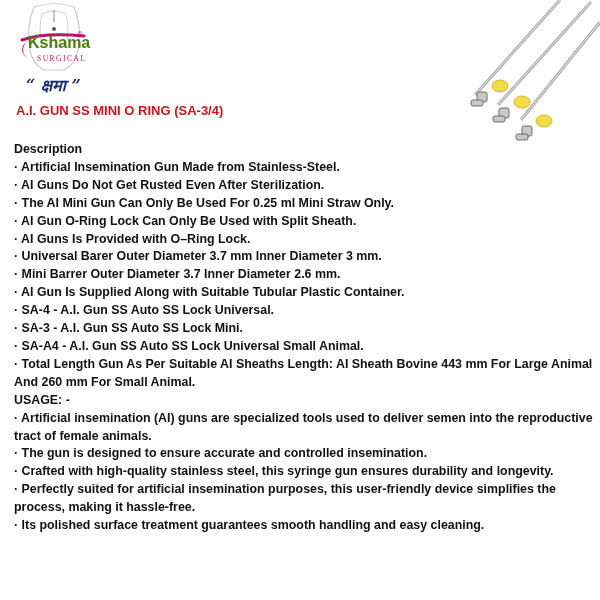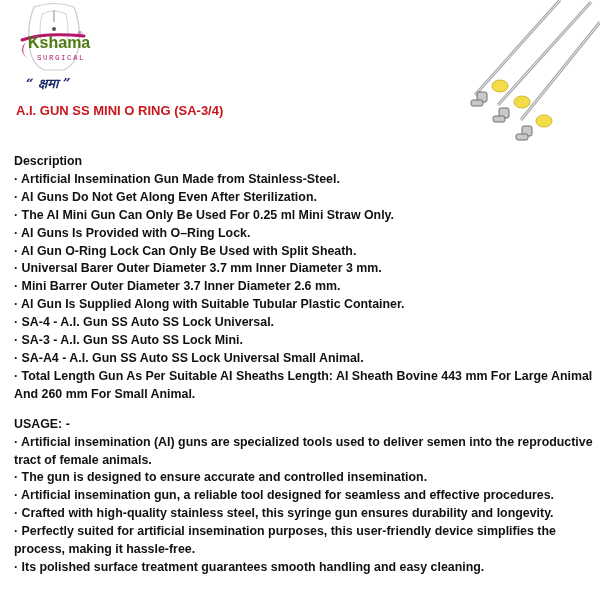--- a/index.html
+++ b/index.html
@@ -10,42 +10,42 @@
   .logo {
     position: absolute; left: 4px; top: 2px; width: 110px; height: 92px;
   }
   .logo svg { position: absolute; left: 0; top: 0; }
   .logo-name {
     position: absolute; left: 24px; top: 32px; font-weight: bold; font-size: 16px;
     color: #4d7c0f; letter-spacing: 0px; font-family: "Liberation Sans", sans-serif;
   }
   .logo-sub {
     position: absolute; left: 33px; top: 52px; font-size: 7.5px; letter-spacing: 1.5px;
-    color: #b5176b; font-family: Liberation Mono, monospace;
+    color: #b5176b; font-family: Liberation Serif, serif;
   }
   .logo-reg {
     position: absolute; left: 73px; top: 28px; font-size: 8px; color: #b5176b;
   }
   .logo-tagline {
-    position: absolute; left: 22px; top: 72px; font-size: 13px; color: #1d2b6b; font-weight: bold;
+    position: absolute; left: 22px; top: 72px; font-size: 16px; color: #1d2b6b; font-weight: bold;
     font-style: italic; font-family: "DejaVu Serif", serif;
   }
   .title {
     position: absolute; left: 16px; top: 103px; font-size: 13px; font-weight: bold;
     color: #c8161d; letter-spacing: 0px; text-align: right;
   }
   .product-img {
     position: absolute; left: 433px; top: 0; width: 167px; height: 156px; background: #ffffff;
   }
   .content {
     position: absolute; left: 14px; top: 141px; width: 580px;
     font-size: 12.4px; line-height: 17.9px; color: #111111; font-weight: bold;
     font-family: "Liberation Sans", sans-serif;
   }
-  .content .heading { font-weight: bold; margin-top: 12px; }
+  .content .heading { font-weight: bold; }
   .content .line { white-space: normal; }
 </style>
 </head>
 <body>
 
 <div class="logo">
   <svg width="110" height="92" viewBox="0 0 110 92">
 
     <path d="M30 5 Q50 -2 70 5 Q78 25 74 48 Q72 62 60 68 L40 68 Q28 62 26 48 Q22 25 30 5 Z" fill="none" stroke="#c9c9cf" stroke-width="1.2"></path>
     <path d="M38 12 Q50 6 62 12 Q66 28 62 44 L38 44 Q34 28 38 12 Z" fill="none" stroke="#d3d3d8" stroke-width="1"></path>
@@ -91,31 +91,30 @@
       <rect x="60" y="116" width="12" height="6" rx="2"></rect>
       <rect x="89" y="126" width="10" height="10" rx="2"></rect>
       <rect x="83" y="134" width="12" height="6" rx="2"></rect>
     </g>
   </svg>
 </div>
 
 <div class="content">
   <div class="heading">Description</div>
   <div class="line">· Artificial Insemination Gun Made from Stainless-Steel.</div>
-  <div class="line">· AI Guns Do Not Get Along Even After Sterilization.</div>
+  <div class="line">· AI Guns Do Not Get Rusted Even After Sterilization.</div>
   <div class="line">· The AI Mini Gun Can Only Be Used For 0.25 ml Mini Straw Only.</div>
+  <div class="line">· AI Gun O-Ring Lock Can Only Be Used with Split Sheath.</div>
   <div class="line">· AI Guns Is Provided with O–Ring Lock.</div>
-  <div class="line">· AI Gun O-Ring Lock Can Only Be Used with Split Sheath.</div>
   <div class="line">· Universal Barer Outer Diameter 3.7 mm Inner Diameter 3 mm.</div>
   <div class="line">· Mini Barrer Outer Diameter 3.7 Inner Diameter 2.6 mm.</div>
   <div class="line">· AI Gun Is Supplied Along with Suitable Tubular Plastic Container.</div>
   <div class="line">· SA-4 - A.I. Gun SS Auto SS Lock Universal.</div>
   <div class="line">· SA-3 - A.I. Gun SS Auto SS Lock Mini.</div>
   <div class="line">· SA-A4 - A.I. Gun SS Auto SS Lock Universal Small Animal.</div>
   <div class="line">· Total Length Gun As Per Suitable AI Sheaths Length: AI Sheath Bovine 443 mm For Large Animal And 260 mm For Small Animal.</div>
   <div class="heading">USAGE: -</div>
   <div class="line">· Artificial insemination (AI) guns are specialized tools used to deliver semen into the reproductive tract of female animals.</div>
   <div class="line">· The gun is designed to ensure accurate and controlled insemination.</div>
-  <div class="line">· Artificial insemination gun, a reliable tool designed for seamless and effective procedures.</div>
   <div class="line">· Crafted with high-quality stainless steel, this syringe gun ensures durability and longevity.</div>
   <div class="line">· Perfectly suited for artificial insemination purposes, this user-friendly device simplifies the process, making it hassle-free.</div>
   <div class="line">· Its polished surface treatment guarantees smooth handling and easy cleaning.</div>
 </div>
 
 </body></html>

